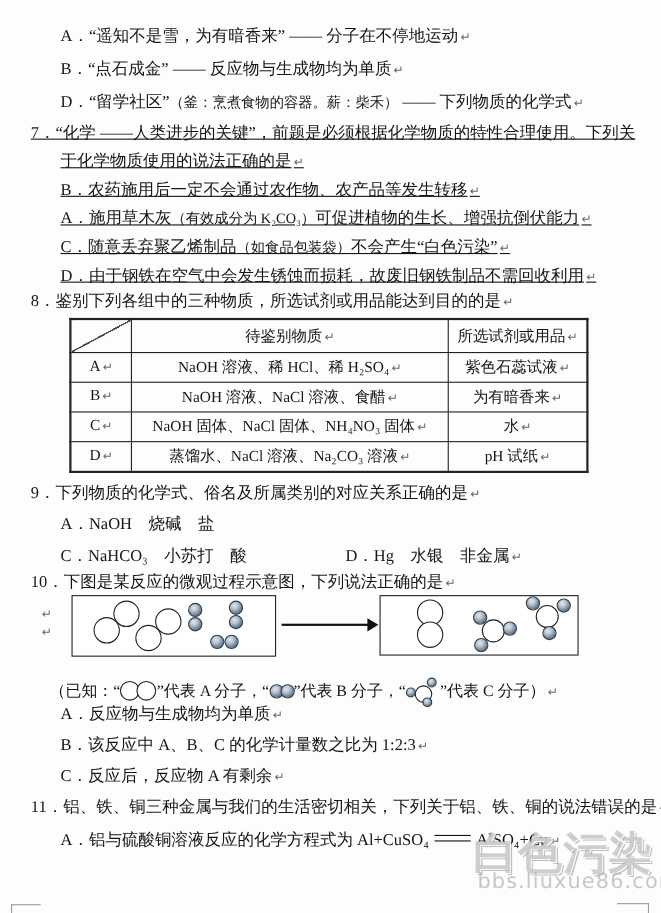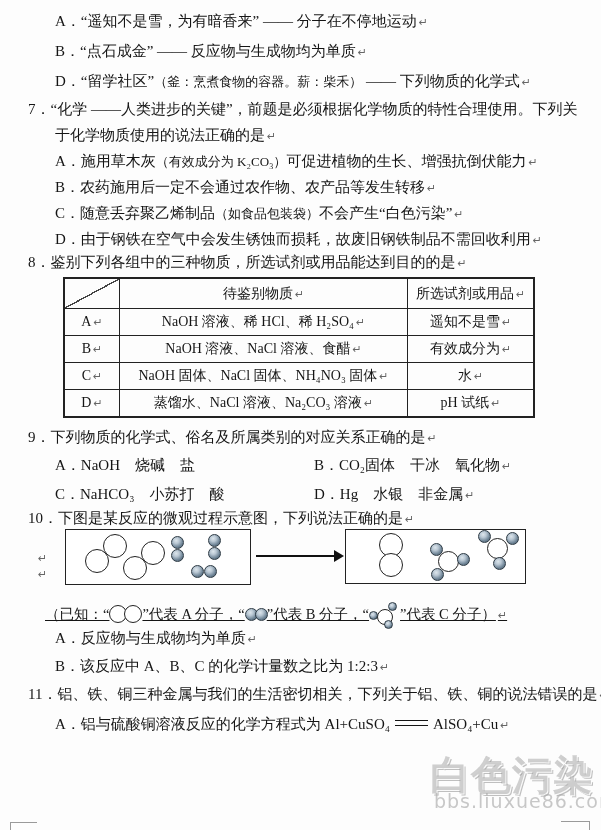--- a/index.html
+++ b/index.html
@@ -1,21 +1,21 @@
 <!DOCTYPE html>
 <html><head>
 <meta charset="utf-8">
 <style>
   html,body{margin:0;padding:0;background:#e8e8e8;}
   .page{position:relative;width:601px;height:830px;background:#fdfdfd;overflow:hidden;
         color:#151515;font-family:"Liberation Serif","DejaVu Serif",serif;font-size:15px;}
-  .content{padding:6px 14px 0 28px;}
+  .content{padding:18px 14px 0 28px;}
   .line{white-space:nowrap;}
   .h30{height:30px;line-height:30px;}
-  .h26{height:26px;line-height:26px;}
+  .h26{height:26px;line-height:26px;text-decoration:underline;}
   .h28{height:28px;line-height:28px;}
   .h27{height:27px;line-height:27px;}
   .h21{height:21px;line-height:21px;}
   .h20{height:20px;line-height:20px;}
   .h29{height:29px;line-height:29px;}
   .ind1{padding-left:27px;}
   .kai{font-size:13px;}
   .pm{color:#666;font-size:11px;margin-left:2px;font-family:"DejaVu Sans",sans-serif;}
   
   table.q8{border-collapse:collapse;margin:4px 0 6px 35px;table-layout:fixed;width:460px;
@@ -40,21 +40,21 @@
   .wc{position:absolute;background:#fff;border:1.4px solid #222;border-radius:50%;box-sizing:border-box;width:24px;height:24px;}
   .gc{position:absolute;border-radius:50%;box-sizing:border-box;width:13px;height:13px;
       background:radial-gradient(circle at 38% 32%, #dde6ec 0%, #b9c7d3 30%, #6e8496 65%, #475764 100%);
       border:1px solid #2e3b45;}
   .gc.sm{width:9px;height:9px;}
   .arrow{position:absolute;left:228px;top:22px;width:88px;height:12px;}
   .arrow .shaft{position:absolute;left:0;top:5px;width:80px;height:1.6px;background:#111;}
   .arrow .head{position:absolute;left:78px;top:0;width:0;height:0;
        border-left:10px solid #111;border-top:6px solid transparent;border-bottom:6px solid transparent;}
   
-  .legend{padding:16px 0 0 17px;height:22px;line-height:18px;white-space:nowrap;font-size:14.5px;text-decoration:underline;}
+  .legend{padding:16px 0 0 17px;height:22px;line-height:30px;white-space:nowrap;font-size:14.5px;}
   .icn{position:relative;display:inline-block;vertical-align:-5px;}
   .icnA{width:33px;height:20px;}
   .icnB{width:22px;height:13px;vertical-align:-2px;}
   .icnC{width:31px;height:26px;vertical-align:-9px;}
   
   .dbleq{display:inline-block;width:33px;height:6px;border-top:1.6px solid #151515;
          border-bottom:1.6px solid #151515;vertical-align:3px;margin:0 5px;box-sizing:border-box;}
   
   .watermark{position:absolute;left:424px;top:748px;width:177px;height:74px;pointer-events:none;}
   .wm-logo{position:absolute;left:6px;top:0;font-family:"DejaVu Sans","Liberation Sans",sans-serif;
@@ -76,61 +76,60 @@
   <div class="content">
 
     <div class="line h30 ind1"><span>A．“遥知不是雪，为有暗香来” —— 分子在不停地运动</span><span class="pm">↵</span></div>
     <div class="line h30 ind1"><span>B．“点石成金” —— 反应物与生成物均为单质</span><span class="pm">↵</span></div>
     <div class="line h30 ind1">
       <span>D．“留学社区”</span><span class="kai">（釜：烹煮食物的容器。薪：柴禾）</span><span> —— 下列物质的化学式</span><span class="pm">↵</span>
     </div>
 
     <div class="line h26"><span>7．“化学 ——人类进步的关键”，前题是必须根据化学物质的特性合理使用。下列关</span></div>
     <div class="line h26 ind1"><span>于化学物质使用的说法正确的是</span><span class="pm">↵</span></div>
+    <div class="line h26 ind1"><span>B．农药施用后一定不会通过农作物、农产品等发生转移</span><span class="pm">↵</span></div>
     <div class="line h26 ind1"><span>A．施用草木灰</span><span class="kai">（有效成分为 K₂CO₃）</span><span>可促进植物的生长、增强抗倒伏能力</span><span class="pm">↵</span></div>
-    <div class="line h26 ind1"><span>B．农药施用后一定不会通过农作物、农产品等发生转移</span><span class="pm">↵</span></div>
     <div class="line h26 ind1"><span>C．随意丢弃聚乙烯制品</span><span class="kai">（如食品包装袋）</span><span>不会产生“白色污染”</span><span class="pm">↵</span></div>
     <div class="line h26 ind1"><span>D．由于钢铁在空气中会发生锈蚀而损耗，故废旧钢铁制品不需回收利用</span><span class="pm">↵</span></div>
 
     <div class="line h21"><span>8．鉴别下列各组中的三种物质，所选试剂或用品能达到目的的是</span><span class="pm">↵</span></div>
 
     <table class="q8">
       <tbody>
           <tr class="hdr">
         <td class="c-label diagcell"></td>
         <td class="c-subst"><span>待鉴别物质</span><span class="pm">↵</span></td>
         <td class="c-reag"><span>所选试剂或用品</span><span class="pm">↵</span></td>
       </tr>
       <tr>
         <td><span>A</span><span class="pm">↵</span></td>
         <td><span>NaOH 溶液、稀 HCl、稀 H₂SO₄</span><span class="pm">↵</span></td>
-        <td><span>遥知不是雪</span><span class="pm">↵</span></td>
+        <td><span>紫色石蕊试液</span><span class="pm">↵</span></td>
       </tr>
       <tr>
         <td><span>B</span><span class="pm">↵</span></td>
         <td><span>NaOH 溶液、NaCl 溶液、食醋</span><span class="pm">↵</span></td>
-        <td><span>有效成分为</span><span class="pm">↵</span></td>
+        <td><span>为有暗香来</span><span class="pm">↵</span></td>
       </tr>
       <tr>
         <td><span>C</span><span class="pm">↵</span></td>
         <td><span>NaOH 固体、NaCl 固体、NH₄NO₃ 固体</span><span class="pm">↵</span></td>
         <td><span>水</span><span class="pm">↵</span></td>
       </tr>
       <tr>
         <td><span>D</span><span class="pm">↵</span></td>
         <td><span>蒸馏水、NaCl 溶液、Na₂CO₃ 溶液</span><span class="pm">↵</span></td>
         <td><span>pH 试纸</span><span class="pm">↵</span></td>
       </tr>
     </tbody>
       </table>
 
     <div class="line h27"><span>9．下列物质的化学式、俗名及所属类别的对应关系正确的是</span><span class="pm">↵</span></div>
     <div class="cols">
       <div class="line h29 ind1 colL"><span>A．NaOH　烧碱　盐</span></div>
-      <div class="line h29"><span>B．CO₂固体　干冰　氧化物</span><span class="pm">↵</span></div>
     </div>
     <div class="cols">
       <div class="line h28 ind1 colL"><span>C．NaHCO₃　小苏打　酸</span></div>
       <div class="line h28"><span>D．Hg　水银　非金属</span><span class="pm">↵</span></div>
     </div>
 
     <div class="line h20"><span>10．下图是某反应的微观过程示意图，下列说法正确的是</span><span class="pm">↵</span></div>
 
     <div class="diagram">
       <div class="mbox box-react">
@@ -169,20 +168,21 @@
         <div class="gc" style="left:147px;top:27px;"></div>
       </div>
     </div>
 
     <div class="legend">
       <span>（已知：“</span><span class="icn icnA"><span class="wc" style="left:0;top:1px;width:18px;height:18px;"></span><span class="wc" style="left:15px;top:1px;width:18px;height:18px;"></span></span><span>”代表 A 分子，“</span><span class="icn icnB"><span class="gc" style="left:0;top:0;"></span><span class="gc" style="left:10px;top:0;"></span></span><span>”代表 B 分子，“</span><span class="icn icnC"><span class="wc" style="left:8px;top:7px;width:16px;height:16px;"></span><span class="gc sm" style="left:0px;top:9px;"></span><span class="gc sm" style="left:19px;top:0px;"></span><span class="gc sm" style="left:15px;top:18px;"></span></span><span>”代表 C 分子）</span><span class="pm">↵</span>
     </div>
 
     <div class="line h28 ind1"><span>A．反应物与生成物均为单质</span><span class="pm">↵</span></div>
     <div class="line h28 ind1"><span>B．该反应中 A、B、C 的化学计量数之比为 1:2:3</span><span class="pm">↵</span></div>
+    <div class="line h28 ind1"><span>C．反应后，反应物 A 有剩余</span><span class="pm">↵</span></div>
 
     <div class="line h29"><span>11．铝、铁、铜三种金属与我们的生活密切相关，下列关于铝、铁、铜的说法错误的是</span><span class="pm">↵</span></div>
     <div class="line h30 ind1">
       <span>A．铝与硫酸铜溶液反应的化学方程式为 Al+CuSO₄</span><span class="dbleq"></span><span>AlSO₄+Cu</span><span class="pm">↵</span>
     </div>
   </div>
 
   <span class="margin-pm" style="top:552px;">↵</span>
   <span class="margin-pm" style="top:568px;">↵</span>
 

